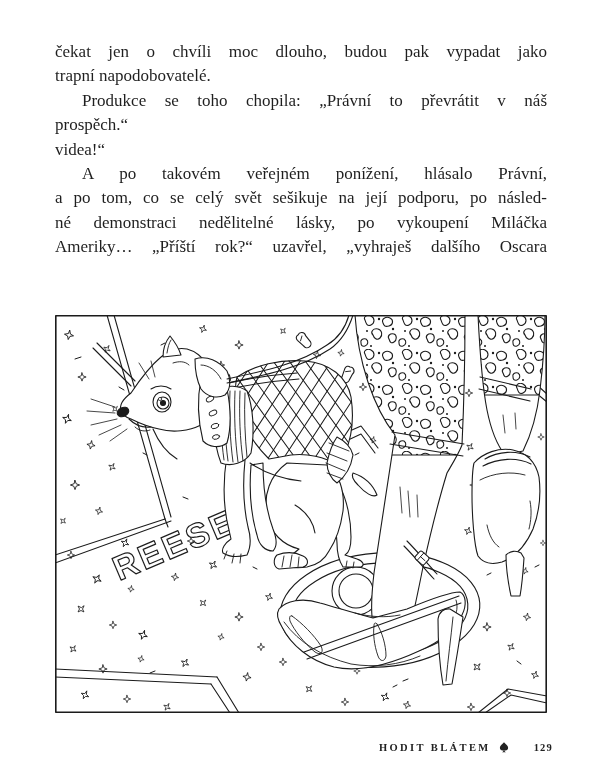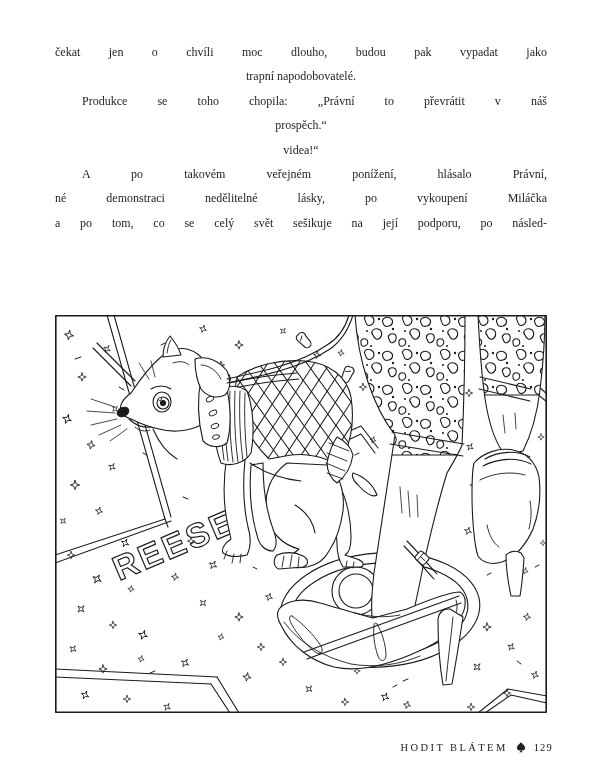--- a/index.html
+++ b/index.html
@@ -1,44 +1,45 @@
 <!DOCTYPE html>
 <html><head>
 <meta charset="utf-8">
 <style>
   html,body{margin:0;padding:0;}
   body{width:600px;height:782px;background:#ffffff;position:relative;overflow:hidden;
        font-family:"Liberation Serif",serif;color:#1f1f1f;}
   .page{position:absolute;inset:0;background:#ffffff;}
   .text-block{position:absolute;left:55px;top:40px;width:492px;
-       font-size:12px;line-height:24.4px;color:#1f1f1f;}
-  .line{text-align:center;white-space:normal;}
+       font-size:17px;line-height:24.4px;color:#1f1f1f;}
+  .line{text-align:left;white-space:normal;}
   .line.j{text-align:justify;text-align-last:justify;}
   .line.ind{text-indent:27px;}
   .illustration{position:absolute;left:55px;top:315px;width:492px;height:398px;}
   .footer{position:absolute;top:741px;right:47px;display:flex;align-items:center;gap:7px;
-       font-size:10.5px;font-weight:400;letter-spacing:2.4px;color:#222;}
-  .footer .pgnum{letter-spacing:1.2px;}
+       font-size:10.5px;font-weight:700;letter-spacing:2.4px;color:#222;}
+  .footer .pgnum{letter-spacing:1.2px;margin-left:17px;}
   .fleuron{width:12px;height:13px;display:inline-block;}
   svg text.starname{font-family:"Liberation Sans",sans-serif;font-weight:700;}
 </style>
 </head>
 <body>
 
 <div class="page">
 
   <div class="text-block">
       <div class="line j">čekat jen o chvíli moc dlouho, budou pak vypadat jako</div>
       <div class="line">trapní napodobovatelé.</div>
       <div class="line j ind">Produkce se toho chopila: „Právní to převrátit v náš</div>
       <div class="line">prospěch.“</div>
       <div class="line">videa!“</div>
       <div class="line j ind">A po takovém veřejném ponížení, hlásalo Právní,</div>
+      <div class="line j">a po tom, co se celý svět sešikuje na její podporu, po násled-</div>
       <div class="line j">né demonstraci nedělitelné lásky, po vykoupení Miláčka</div>
-      <div class="line j">a po tom, co se celý svět sešikuje na její podporu, po násled-</div>
+      <div class="line j">Ameriky… „Příští rok?“ uzavřel, „vyhraješ dalšího Oscara</div>
     </div>
 
   <svg class="illustration" viewBox="0 0 492 398" xmlns="http://www.w3.org/2000/svg">
     <defs>
       <path id="sp" d="M0,-4.6 L1.2,-1.2 L4.6,0 L1.2,1.2 L0,4.6 L-1.2,1.2 L-4.6,0 L-1.2,-1.2 Z"></path>
       <pattern id="leo" width="38" height="34" patternUnits="userSpaceOnUse">
         <g fill="none" stroke="#1b1b1b" stroke-width="1.1">
           <path d="M6,5 C4,2 8,-1 12,1 C16,3 16,8 12,10 C8,12 7,8 6,5 Z"></path>
           <path d="M24,8 C22,4 27,1 31,3 C35,5 34,10 30,11 C26,12 25,11 24,8 Z"></path>
           <path d="M14,20 C11,17 14,13 19,14 C23,15 24,20 21,23 C18,26 15,23 14,20 Z"></path>

